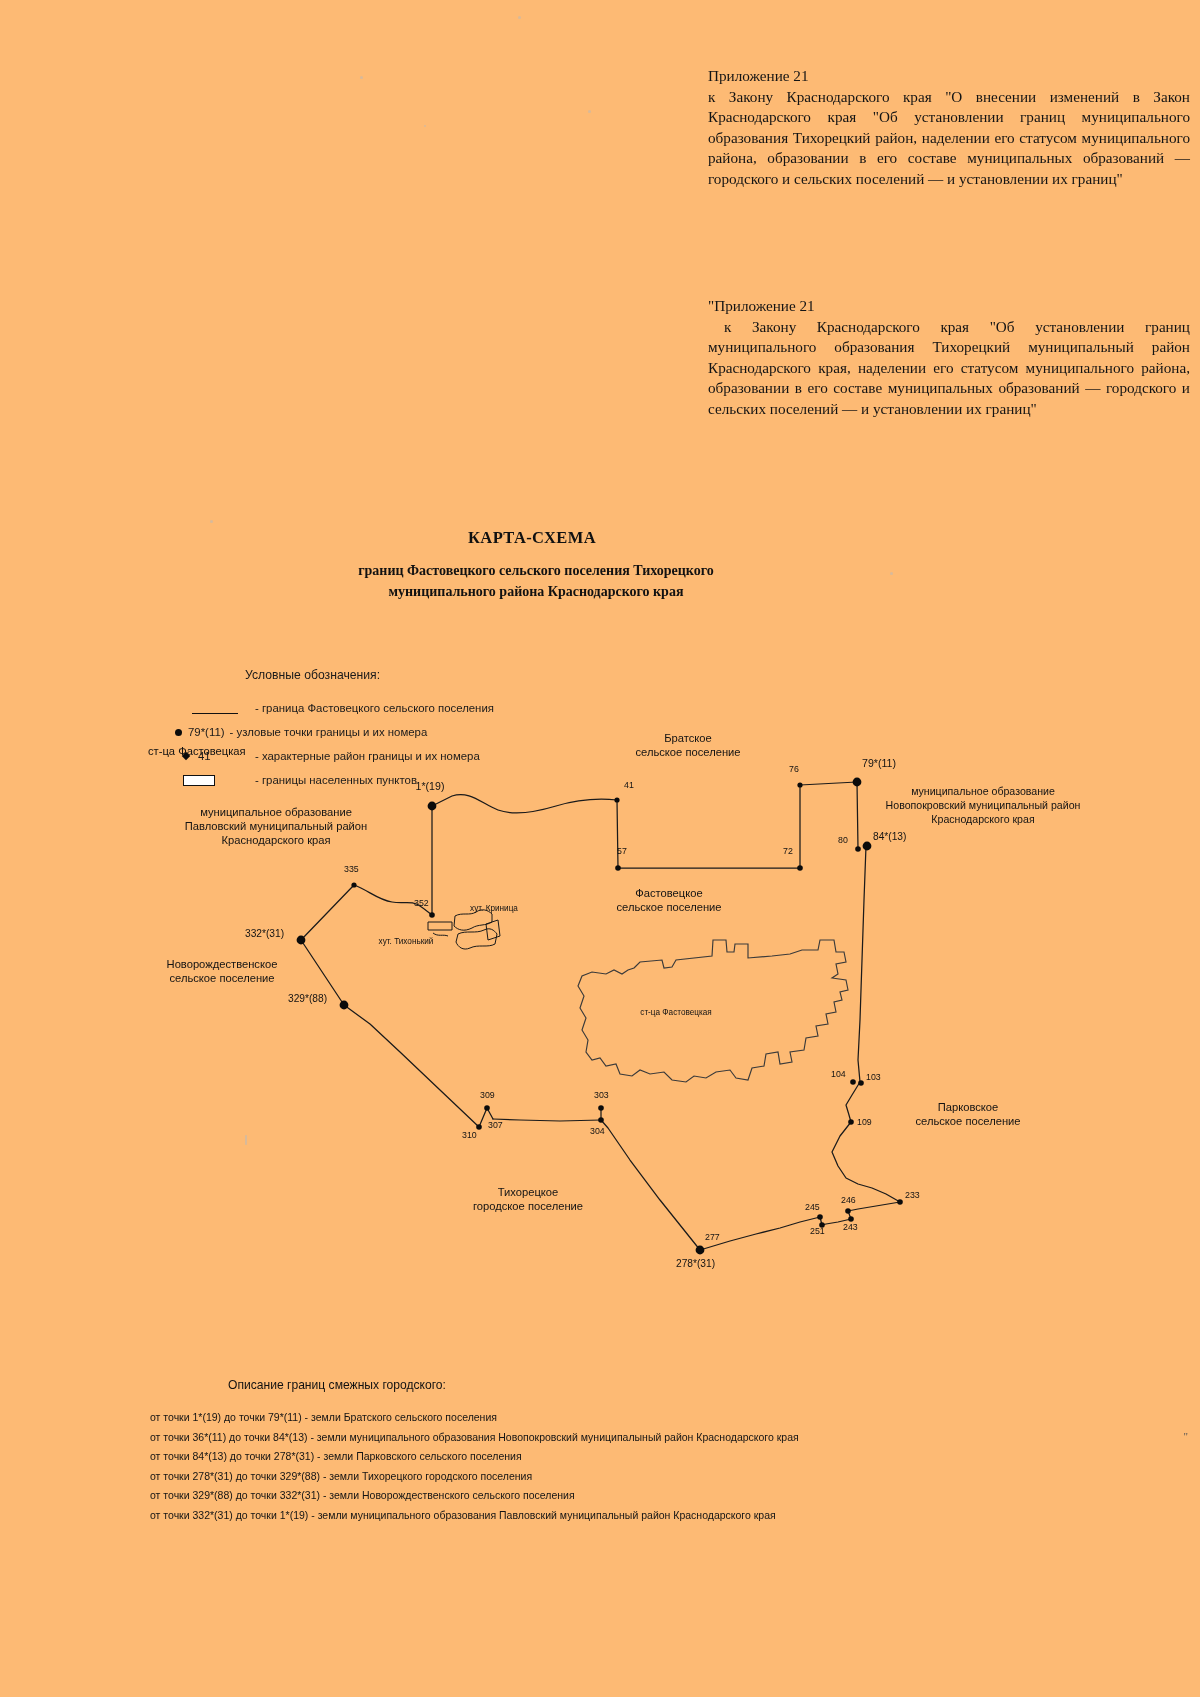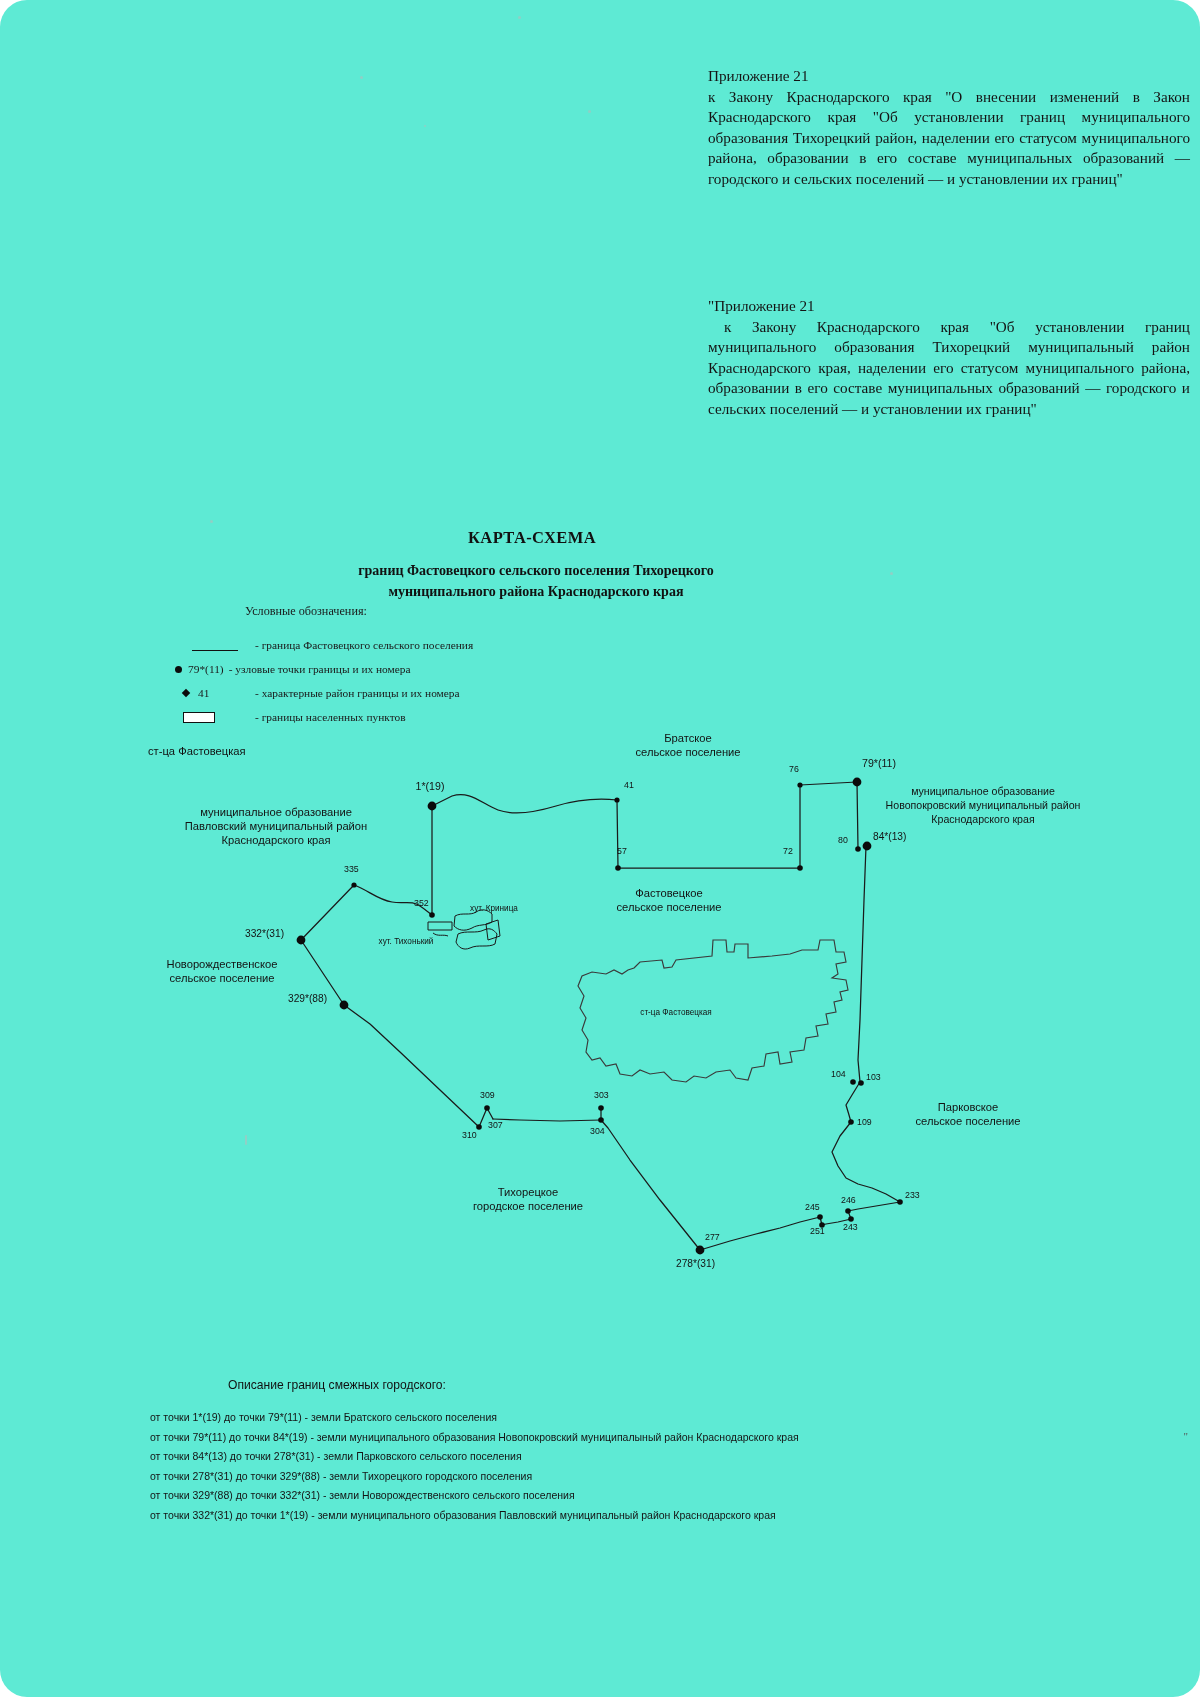--- a/index.html
+++ b/index.html
@@ -13,22 +13,21 @@
     position: relative;
     font-family: "Liberation Serif", serif;
     color: #111111;
     overflow: hidden;
   }
 
   
   .page {
     position: absolute;
     inset: 0;
-    background: #5eead4;
-    border-radius: 27px;
+    background: #fdba74;
   }
   .speck {
     position: absolute;
     background: #b9b9b9;
     border-radius: 50%;
     opacity: .55;
   }
 
   
   .hdr-block {
@@ -70,22 +69,22 @@
     font-size: 14px;
     line-height: 21px;
     margin-top: 12px;
     padding-left: 8px;
   }
 
   
   .legend {
     position: absolute;
     left: 175px;
-    top: 604px;
-    font-family: Liberation Serif, serif;
+    top: 668px;
+    font-family: Liberation Sans, sans-serif;
     font-size: 11.4px;
     color: #1a1a1a;
   }
   .legend-title {
     margin-left: 70px;
     font-size: 12.2px;
     margin-bottom: 11px;
   }
   .legend-row {
     display: flex;
@@ -393,21 +392,21 @@
       <text x="805" y="610" font-size="8.8">245</text>
       <text x="810" y="634" font-size="8.8">251</text>
       <text x="705" y="640" font-size="8.8">277</text>
       <text x="676" y="667" font-size="10.2">278*(31)</text>
     </g>
   </svg>
 
   <div class="desc-title">Описание границ смежных городского:</div>
   <div class="desc-list">
     <div>от точки 1*(19) до точки 79*(11) - земли Братского сельского поселения</div>
-    <div>от точки 79*(11) до точки 84*(19) - земли муниципального образования Новопокровский муниципалыный район Краснодарского края</div>
+    <div>от точки 36*(11) до точки 84*(13) - земли муниципального образования Новопокровский муниципалыный район Краснодарского края</div>
     <div>от точки 84*(13) до точки 278*(31) - земли Парковского сельского поселения</div>
     <div>от точки 278*(31) до точки 329*(88) - земли Тихорецкого городского поселения</div>
     <div>от точки 329*(88) до точки 332*(31) - земли Новорождественского сельского поселения</div>
     <div>от точки 332*(31) до точки 1*(19) - земли муниципального образования Павловский муниципальный район Краснодарского края</div>
   </div>
 
   <div class="edge-mark">"</div>
 
 </div>
 

